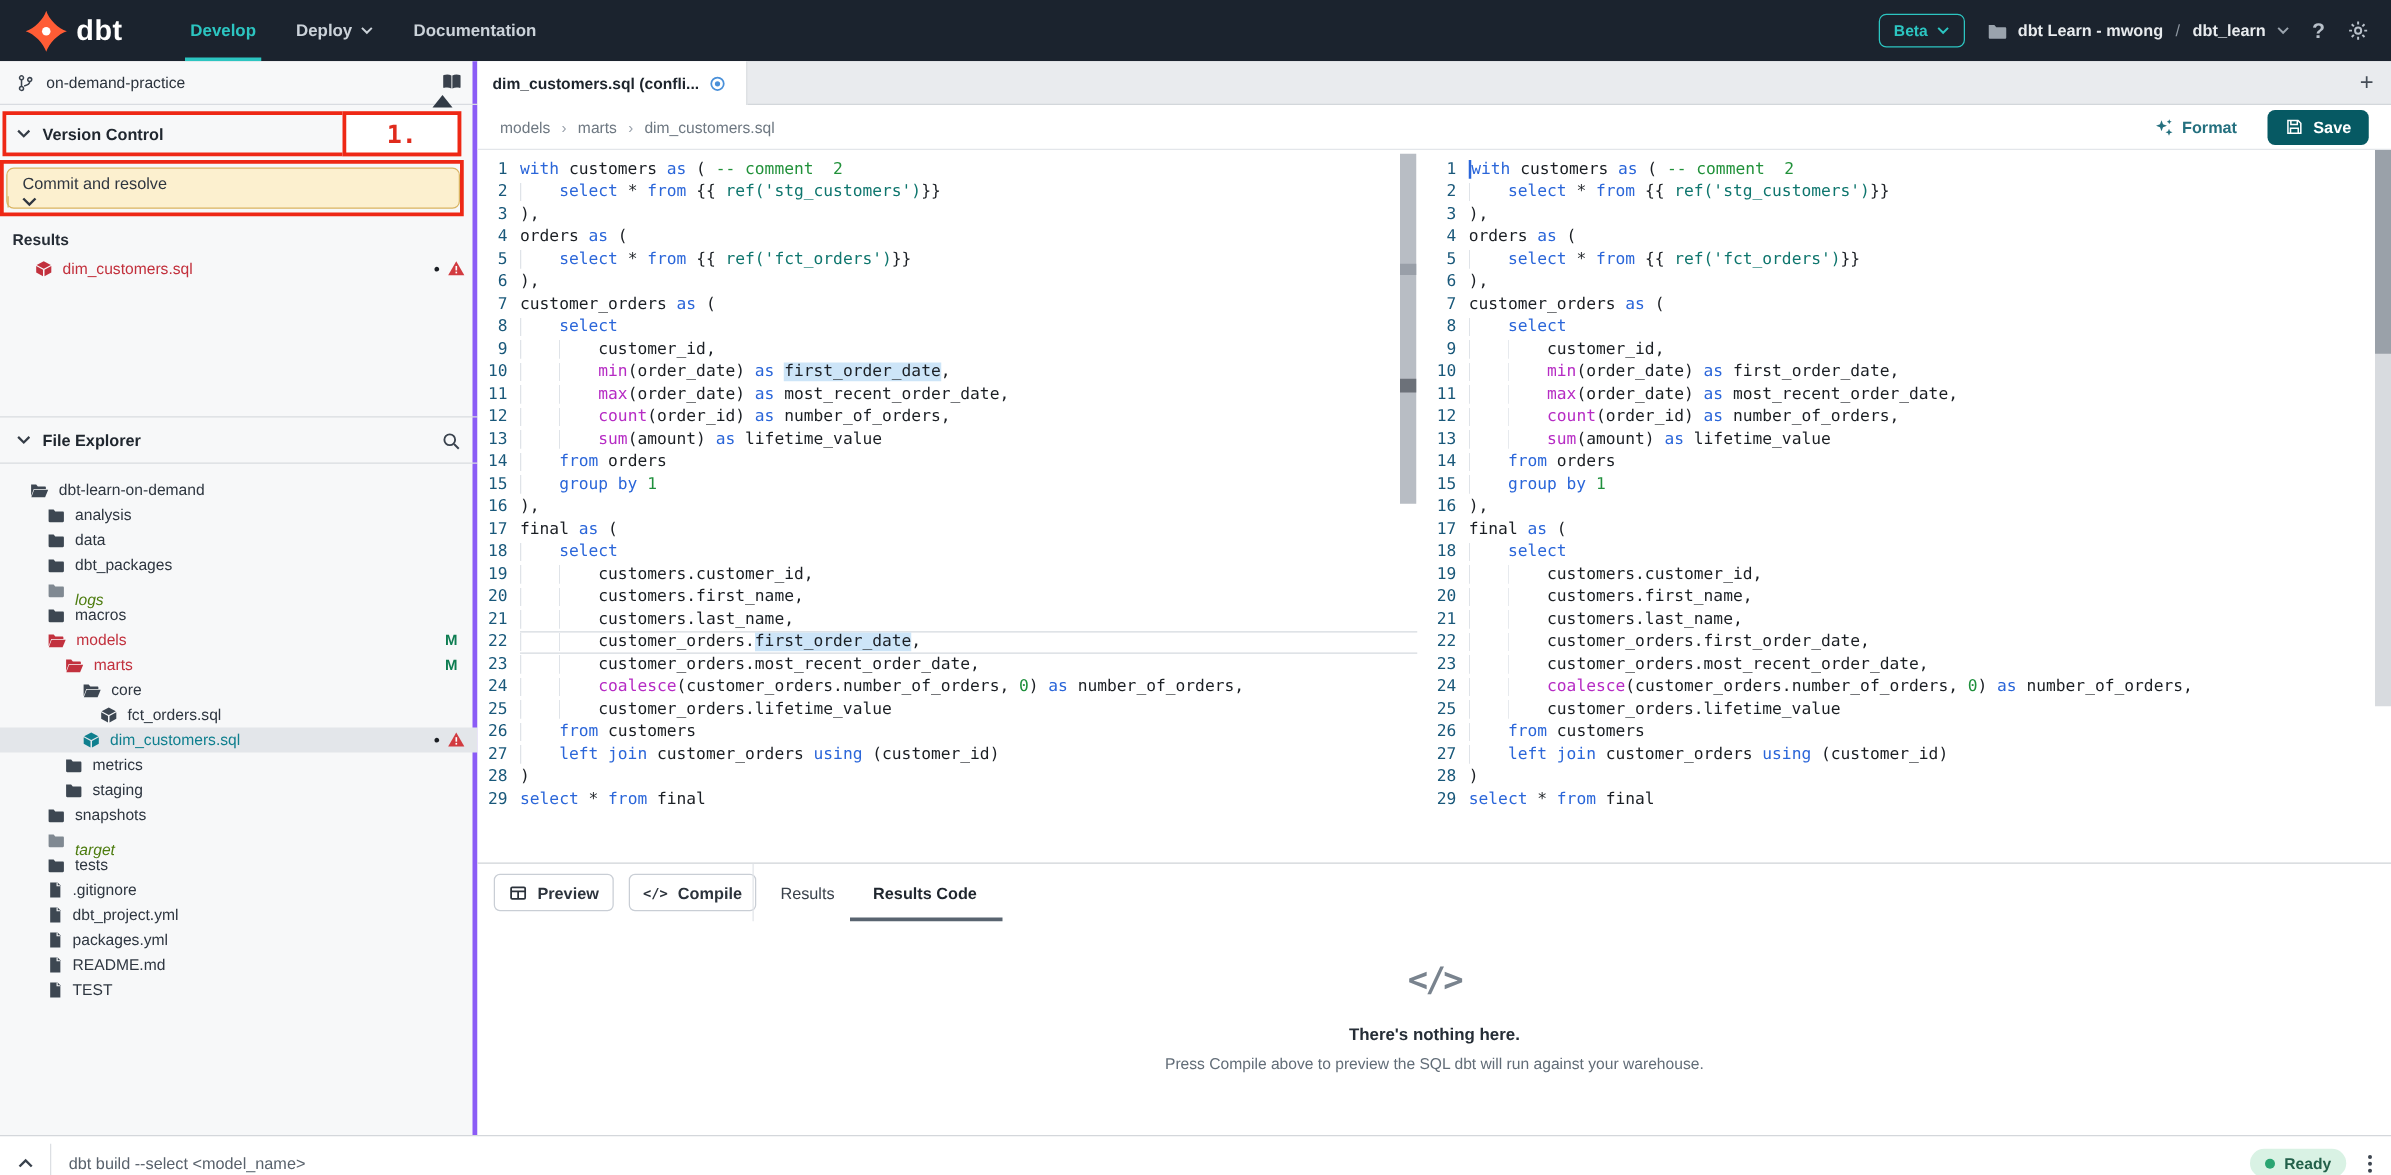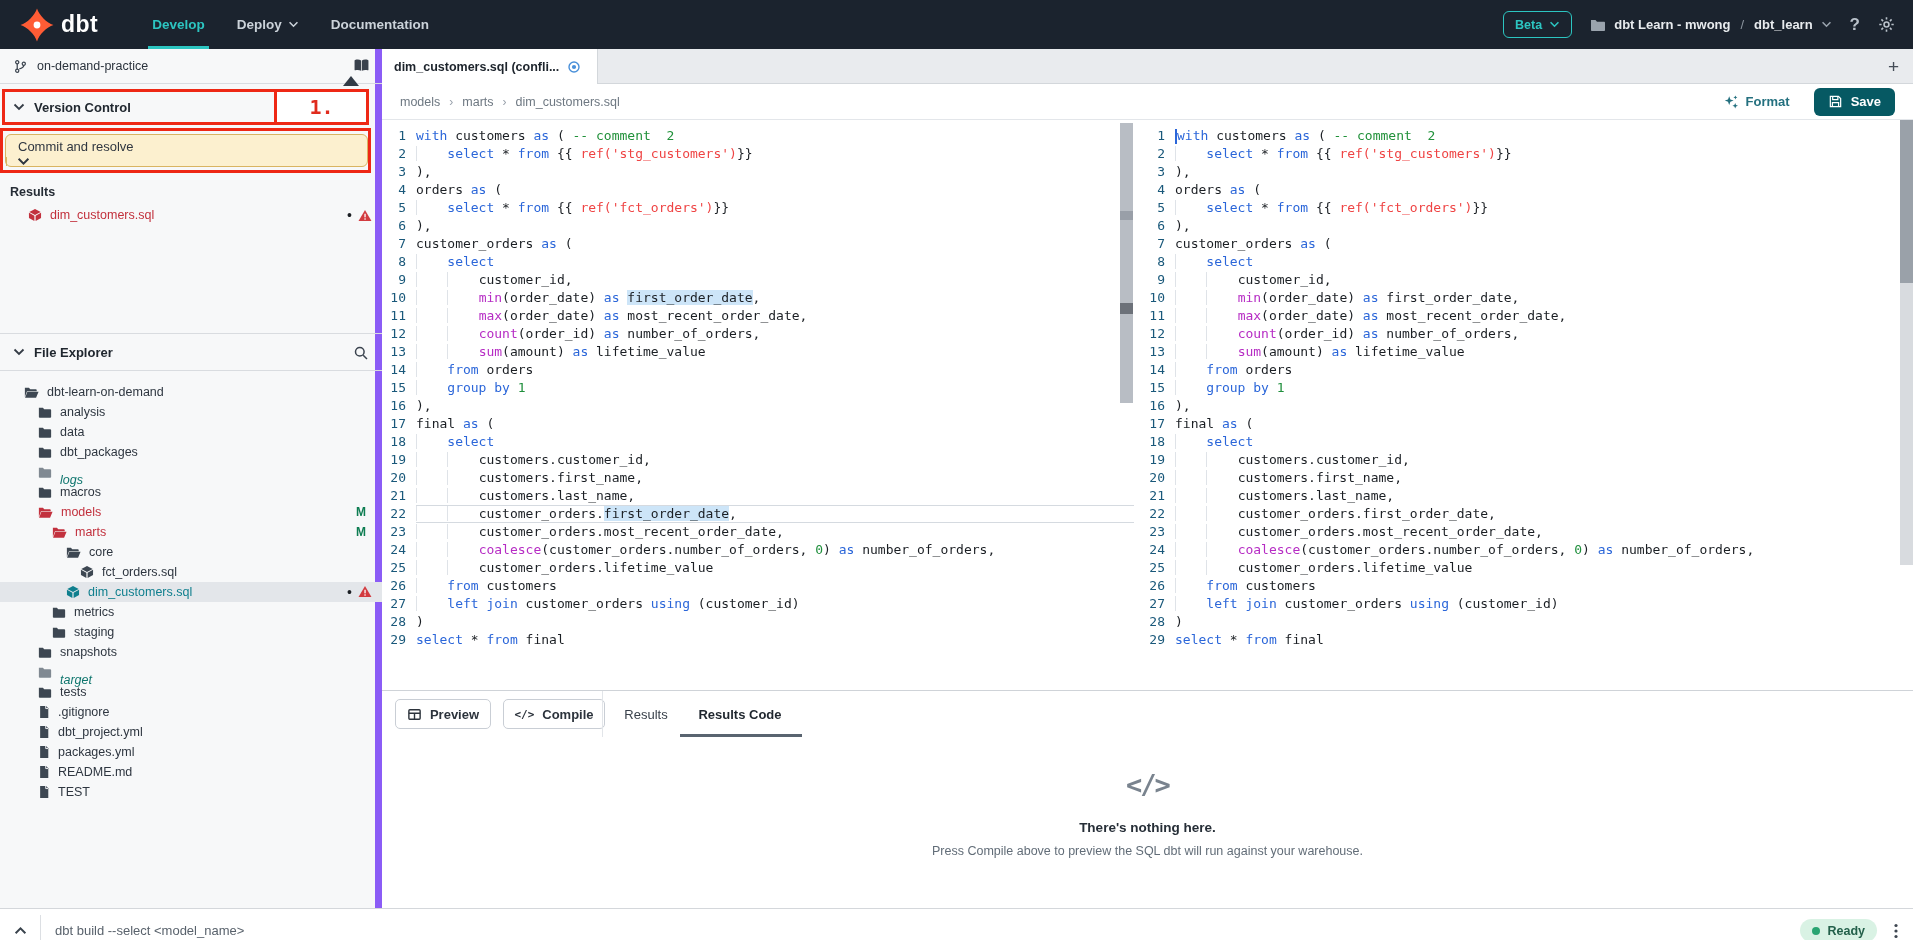--- a/index.html
+++ b/index.html
@@ -20,21 +20,21 @@
   .nav-right { margin-left:auto; display:flex; align-items:center; gap:18px; padding-right:18px; }
   .beta-btn { display:flex; align-items:center; gap:7px; height:27px; padding:0 11px;
               border:1.5px solid #2cc5c1; border-radius:6px; color:#2cc5c1; font-size:12.5px; font-weight:bold; }
   .account { display:flex; align-items:center; gap:8px; color:#e8ebee; font-size:13px; font-weight:600; }
   .account .sep { color:#8d96a0; font-weight:400; margin:0 2px; }
   .help-q { color:#b9c1ca; font-size:17px; font-weight:bold; }
 
   
   .body { position:absolute; top:49px; left:0; width:1913px; height:859px; }
   .sidebar { position:absolute; left:0; top:0; width:382px; height:859px; background:#f7f8f9;
-             border-right:7px solid #8b5cf6; }
+             border-right:4px solid #8b5cf6; }
   .main { position:absolute; left:382px; top:0; width:1531px; height:859px; }
 
   
   .branch-row { position:absolute; left:0; top:0; width:382px; height:35px; border-bottom:1px solid #d9dce1;
                 display:flex; align-items:center; gap:9px; padding-left:13px; font-size:12.5px; color:#2b333d; }
   .branch-book { position:absolute; right:12px; top:9px; }
   .popover-arrow { position:absolute; right:16px; top:27px; width:0; height:0;
                    border-left:8px solid transparent; border-right:8px solid transparent;
                    border-bottom:10px solid #323b46; }
   .vc-header { position:absolute; left:0; top:40px; width:371px; height:36px; display:flex; align-items:center;
@@ -57,21 +57,21 @@
   .fe-header { position:absolute; left:0; top:284px; width:382px; height:38px; border-top:1px solid #d9dce0;
                border-bottom:1px solid #d9dce0; display:flex; align-items:center; gap:9px; padding-left:13px;
                font-size:13px; font-weight:bold; color:#20272f; }
   .fe-search { position:absolute; right:13px; top:11px; }
   .tree { position:absolute; left:0; top:333px; width:382px; }
   .tree-row { position:relative; height:20px; display:flex; align-items:center; font-size:12.5px; color:#2e3640; cursor:pointer; }
   .tree-row.selected { background:#e3e6ea; }
   .tree-row .nm { margin-left:8px; }
   .tree-row.red .nm { color:#c2313e; }
   .tree-row.teal .nm { color:#0f7f8e; }
-  .tree-row.muted .nm { color:#0f766e; font-style:italic;margin-top:16px; }
+  .tree-row.muted .nm { color:#4d7c0f; font-style:italic;margin-top:16px; }
   .tree-badge { position:absolute; right:16px; font-size:12px; font-weight:bold; color:#0e7d52; }
 
   
   .tabbar { position:absolute; left:0; top:0; width:1531px; height:35px; background:#e9ebee; border-bottom:1px solid #d3d7db; }
   .tab-active { position:absolute; left:0; top:0; width:216px; height:35px; background:#fff; border-right:1px solid #d3d7db;
                 display:flex; align-items:center; gap:8px; padding:0 12px; cursor:pointer; }
   .tab-title { font-size:12.5px; font-weight:bold; color:#1d242c; white-space:nowrap; }
   .tab-plus { position:absolute; right:14px; top:5px; font-size:19px; color:#454d57; cursor:pointer; line-height:25px; }
   .toolbar { position:absolute; left:0; top:35px; width:1531px; height:36px; background:#fff; border-bottom:1px solid #e3e6ea;
              display:flex; align-items:center; }
@@ -84,21 +84,21 @@
 
   
   .editors { position:absolute; left:0; top:71px; width:1531px; height:570px; background:#fff; }
   .pane { position:absolute; top:0; bottom:0; padding-top:7px; overflow:hidden; cursor:text; }
   .pane-left { left:0; width:752px; }
   .pane-right { left:759px; width:772px; }
   .cline { display:flex; height:18px; font-family:"DejaVu Sans Mono", monospace; font-size:13px; line-height:18px; white-space:pre; }
   .ln { flex:none; width:34px; text-align:right; padding-right:10px; color:#19587a; }
   .ltxt { flex:1; white-space:pre; }
   .cline.activeline .ltxt { box-shadow: inset 0 1px 0 #d5dae0, inset 0 -1px 0 #d5dae0; }
-  .tk-kw { color:#2b66d9; } .tk-pl { color:#1b1f24; } .tk-str { color:#ef4444;margin-top:16px; }
+  .tk-kw { color:#2b66d9; } .tk-pl { color:#1b1f24; } .tk-str { color:#0f766e;margin-top:16px; }
   .tk-fn { color:#b62cc4; } .tk-cm { color:#21913a; } .tk-num { color:#1f8f3c; }
   .tk-ind { box-shadow: inset 1px 0 0 #dfe3e8; }
   .tk-hl { background:#cde5f8; color:#1b1f24; }
   .cursor { display:inline-block; width:0; border-left:2px solid #2b66d9; height:15px; vertical-align:middle; }
   .sb-left { position:absolute; left:738px; top:3px; width:13px; height:560px; }
   .sb-left .thumb { position:absolute; top:0; width:13px; height:280px; background:#b8bdc4; }
   .sb-left .m1 { position:absolute; top:88px; width:13px; height:9px; background:#999fa8; }
   .sb-left .m2 { position:absolute; top:180px; width:13px; height:11px; background:#6c7179; }
   .sb-right { position:absolute; right:0; top:0; width:13px; height:445px; background:#d8dbdf; }
   .sb-right .thumb { position:absolute; top:0; width:13px; height:163px; background:#9aa1a9; }

